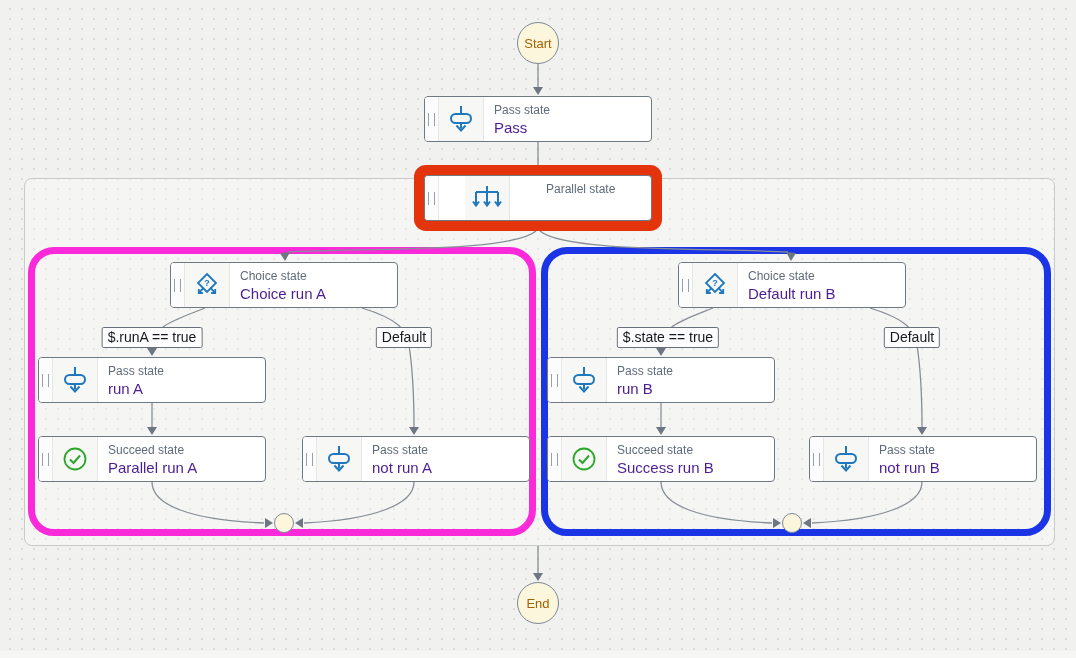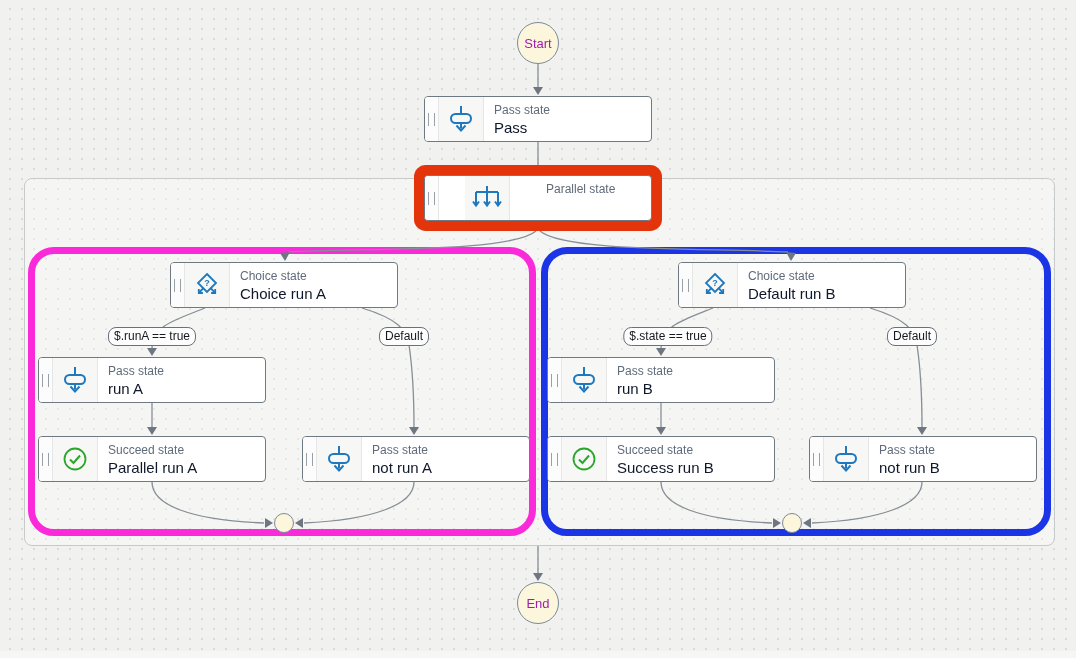--- a/index.html
+++ b/index.html
@@ -17,45 +17,45 @@
     box-sizing:border-box; z-index:1;
   }
   .branch{position:absolute; border-style:solid; border-width:7px; border-radius:26px; box-sizing:border-box; z-index:2; background:transparent;}
   .branch-a{left:28px; top:247px; width:508px; height:289px; border-color:#FA2ADA;}
   .branch-b{left:541px; top:247px; width:510px; height:289px; border-color:#1B35E6;}
   #edges{position:absolute; left:0; top:0; z-index:3; pointer-events:none;}
   .edge{stroke:#868E96; stroke-width:1.3; fill:none;}
   .arrow{fill:#6E7781; stroke:none;}
   .edge-label{
     position:absolute; transform:translateX(-50%); z-index:4; white-space:nowrap;
-    background:#FDFDFD; border:1px solid #69707A; border-radius:8px;
-    padding:1px 5px 2px; font-size:12px; color:#16191F;
+    background:#FDFDFD; border:1px solid #69707A; border-radius:2px;
+    padding:1px 5px 2px; font-size:14px; color:#16191F;
   }
   .state{
     position:absolute; width:228px; height:46px; box-sizing:border-box;
     background:#FFFFFF; border:1px solid #6F7981; border-radius:4px;
     display:flex; align-items:stretch; z-index:5;
   }
   .state.selected{box-shadow:0 0 0 10px #E4340C;gap:26px;}
   .handle{
     width:13px; flex:none; background:#FCFCFC; border-right:1px solid #E6E6E6;
     border-radius:3px 0 0 3px; display:flex; align-items:center; justify-content:center;
   }
   .grip{width:5px; height:13px; border-left:1.5px solid #98A0A8; border-right:1.5px solid #98A0A8;}
   .icon-cell{
     width:44px; flex:none; background:#F7F7F6; border-right:1px solid #E6E6E6;
     display:flex; align-items:center; justify-content:center;
   }
   .text-cell{flex:1; padding:5px 0 0 10px; overflow:hidden; white-space:nowrap;}
   .type{font-size:12px; color:#5F6B7A; line-height:16px;}
-  .name{font-size:15px; color:#0f172a; line-height:19px; font-weight:500;}
+  .name{font-size:15px; color:#4c1d95; line-height:19px; font-weight:500;}
   .terminal{
     position:absolute; width:42px; height:42px; border-radius:50%; box-sizing:border-box;
     background:#FCF6DC; border:1px solid #7D8998; z-index:6;
-    display:flex; align-items:center; justify-content:center; font-size:13px; color:#a21caf;
+    display:flex; align-items:center; justify-content:center; font-size:13px; color:#a16207;
   }
   .junction{
     position:absolute; width:20px; height:20px; border-radius:50%; box-sizing:border-box;
     background:#FCF6DC; border:1px solid #7D8998; z-index:6;
   }
 </style>
 </head>
 <body>
 
 <div id="canvas">

